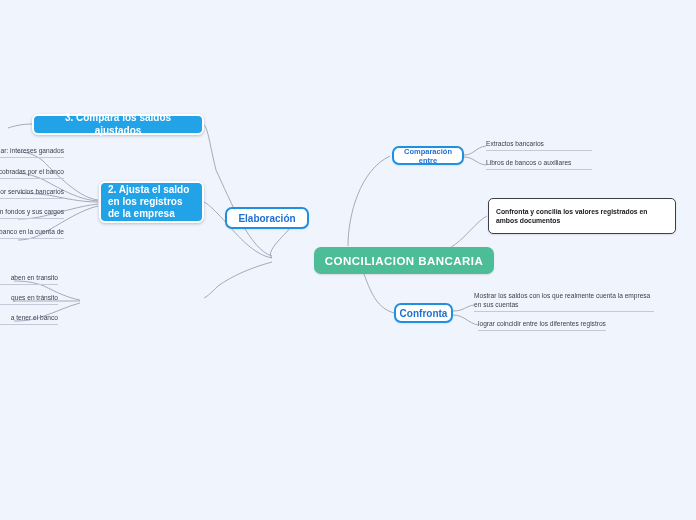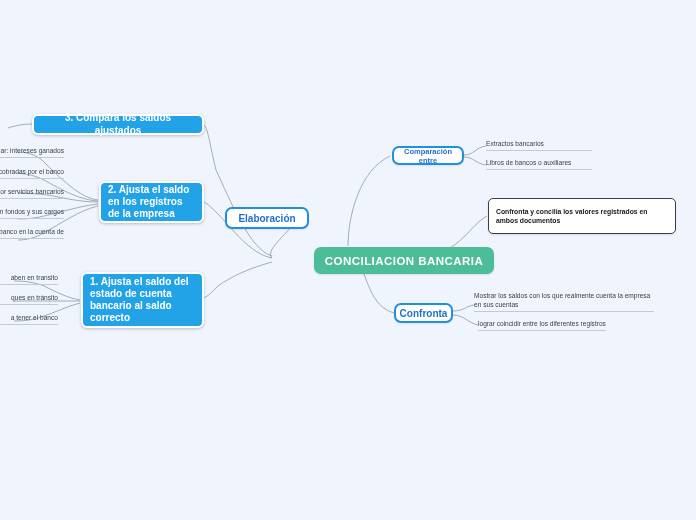--- a/index.html
+++ b/index.html
@@ -188,21 +188,20 @@
   <div class="node blue-filled" style="left:99px; top:181px; width:105px; height:42px;">2. Ajusta el saldo en los registros de la empresa</div>
 
   <div class="node leaf clipped" style="left:-28px; top:166px; width:92px; height:13px;">cobradas por el banco</div>
 
   <div class="node leaf clipped" style="left:-28px; top:186px; width:92px; height:13px;">or servicios bancarios</div>
 
   <div class="node leaf clipped" style="left:-28px; top:206px; width:92px; height:13px;">n fondos y sus cargos</div>
 
   <div class="node leaf clipped" style="left:-28px; top:226px; width:92px; height:13px;">banco en la cuenta de</div>
 
-  <div class="node blue-filled" style="left:81px; top:272px; width:123px; height:56px;">1. Ajusta el saldo del estado de cuenta bancario al saldo correcto</div>
 
   <div class="node leaf clipped" style="left:-30px; top:272px; width:88px; height:13px;">aben en transito</div>
 
   <div class="node leaf clipped" style="left:-30px; top:292px; width:88px; height:13px;">ques en tránsito</div>
 
   <div class="node leaf clipped" style="left:-30px; top:312px; width:88px; height:13px;">a tener el banco</div>
 
 </div>
 
 </body></html>

